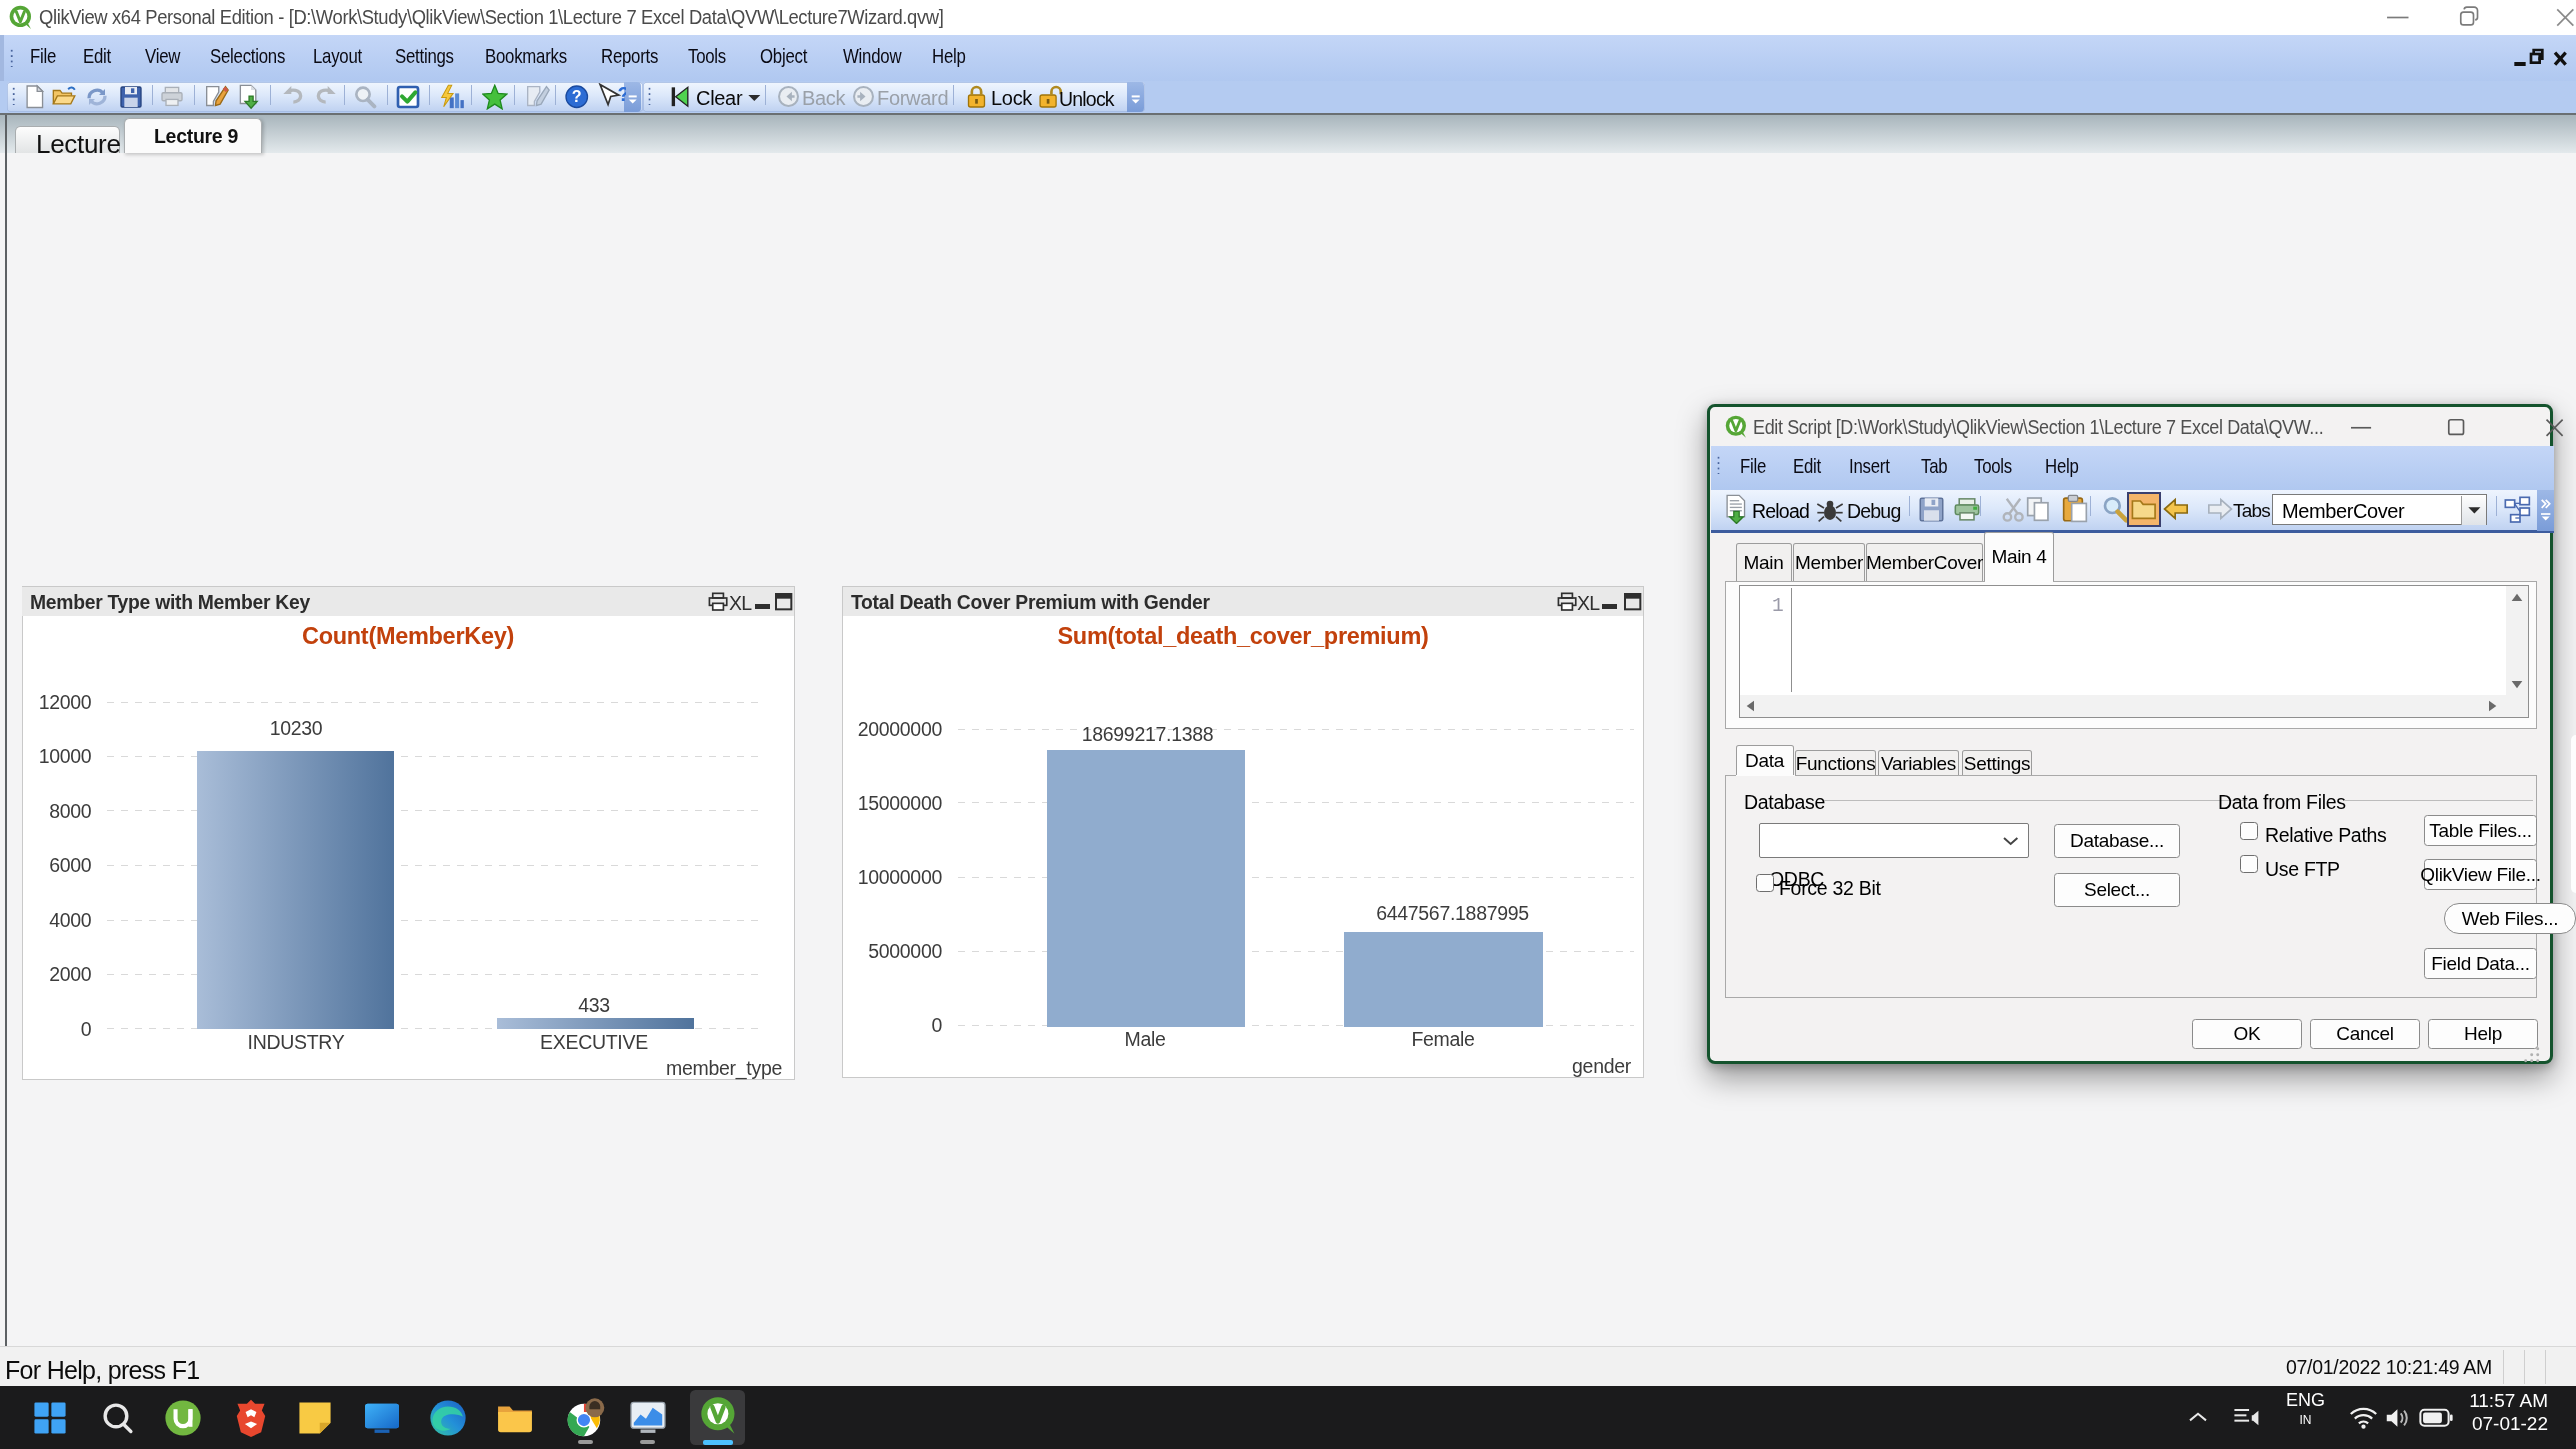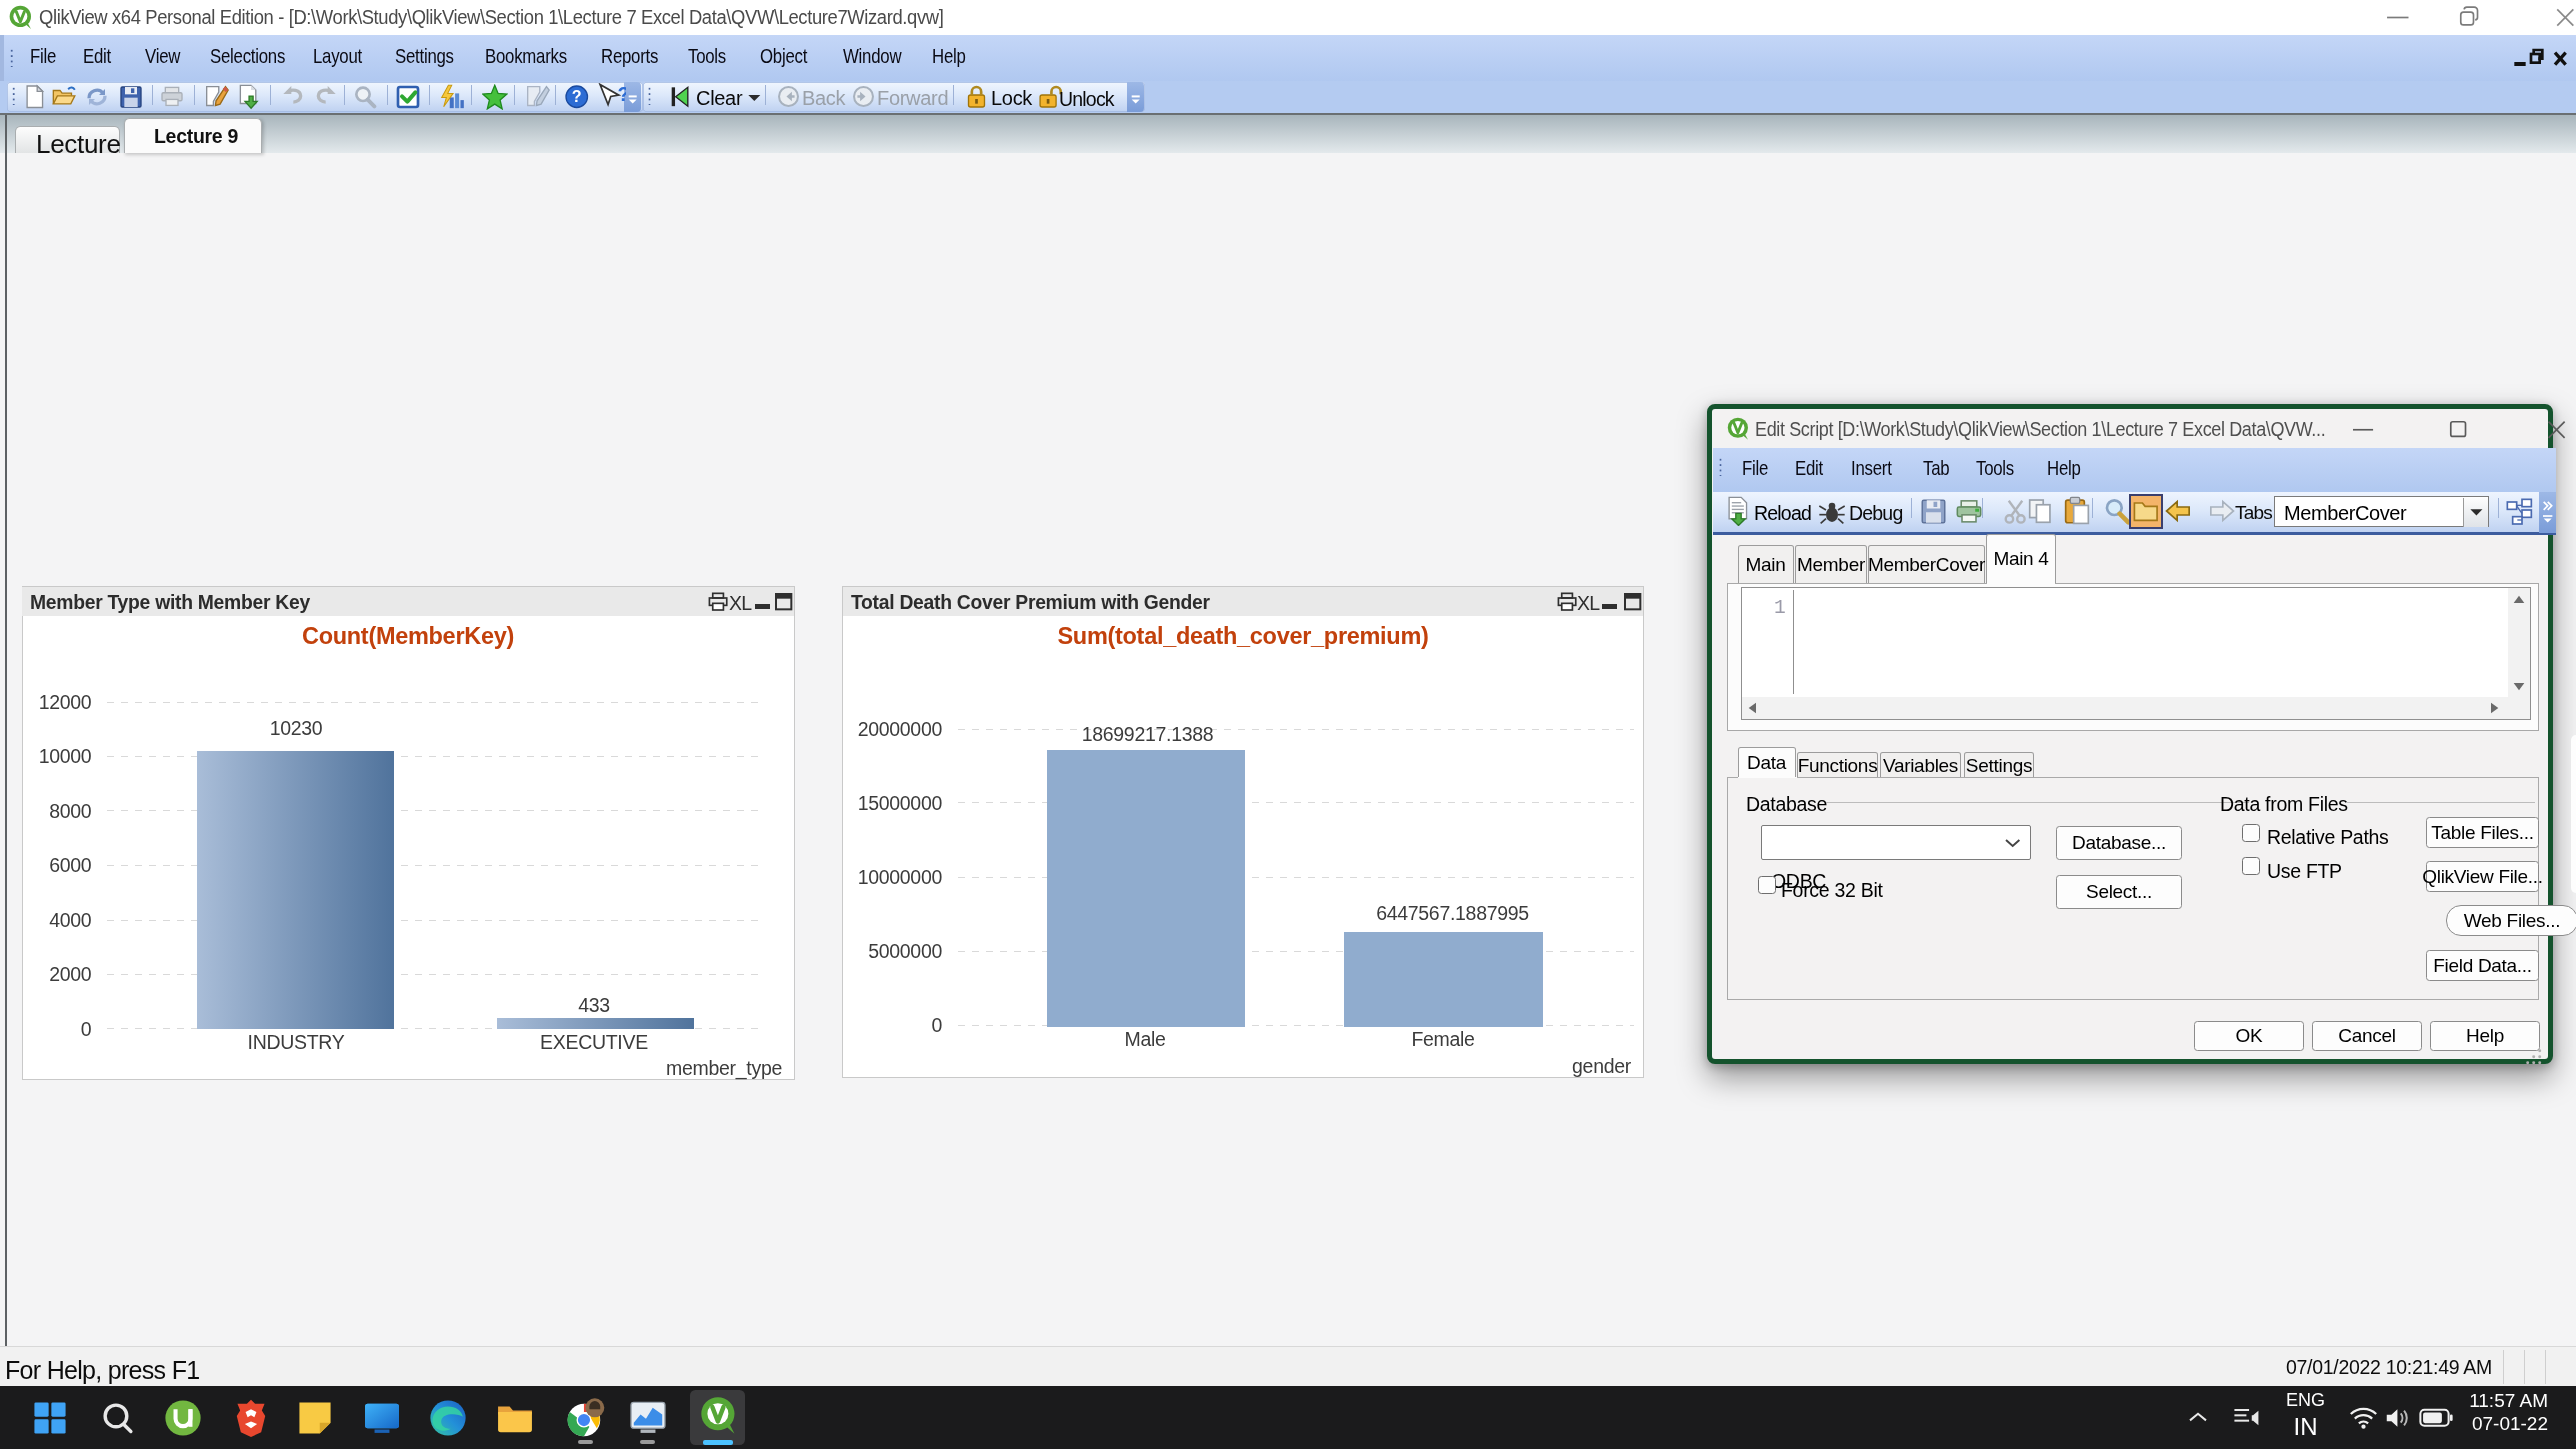--- a/index.html
+++ b/index.html
@@ -29,21 +29,21 @@
 .cwin { position:absolute; background:#ffffff; border:0.7px solid #c9c9c9; }
 .ccap { position:absolute; left:0; top:0; width:100%; height:29px; background:#e9e9e9; }
 .ccap-t { position:absolute; left:8.7px; top:3.4px; font-size:21px; font-weight:bold; color:#2c2c2c; letter-spacing:-0.3px; transform:scaleX(.92); transform-origin:0 0; }
 .ctitle { position:absolute; font-size:23.5px; font-weight:bold; color:#c2410c; letter-spacing:-0.3px; }
 .gline { position:absolute; height:1.3px; background-image:repeating-linear-gradient(90deg,#d9d9d9 0 7.4px,transparent 7.4px 14px); }
 .ylab,.xlab,.vlab { position:absolute; font-size:19.5px; color:#3c3c3c; letter-spacing:-0.3px; }
 .bar1 { position:absolute; background:linear-gradient(90deg,#a9bdd8,#50739c); }
 .bar2 { position:absolute; background:#90acce; }
 .capico { position:absolute; top:5.4px; }
 
-#dlg { left:1707px; top:404px; width:846px; height:660px; background:#f3f2f2; border:5px solid #14532d; border-radius:8px; box-shadow:0 13.4px 30px rgba(0,0,0,.38), 0 2.7px 9.4px rgba(0,0,0,.22); }
+#dlg { left:1707px; top:404px; width:846px; height:660px; background:#f3f2f2; border:3px solid #14532d; border-radius:8px; box-shadow:0 13.4px 30px rgba(0,0,0,.38), 0 2.7px 9.4px rgba(0,0,0,.22); }
 .dbtn { position:absolute; background:#fdfdfd; border:1px solid #8b8b8b; border-radius:3.4px; font-size:19px; white-space:nowrap; color:#000; display:flex; align-items:center; justify-content:center; letter-spacing:-0.3px;}
 .chk { position:absolute; width:18px; height:18px; background:#fdfdfd; border:1.3px solid #6e6e6e; border-radius:3.4px; }
 .dlab { position:absolute; font-size:19.5px; color:#000; letter-spacing:-0.3px; }
 .dtab { position:absolute; border:0.7px solid #9c9c9c; border-bottom:none; background:#f1f0ef; font-size:19px; color:#000; display:flex; align-items:center; justify-content:center; border-radius:2.7px 2.7px 0 0; letter-spacing:-0.3px;}
 .dtab.act { background:#fcfcfc; }
 .gbline { position:absolute; height:1px; background:#bcbcbc; }
 
 #statusbar { left:0; top:1346px; width:2576px; height:40px; background:#f1f1f1; border-top:0.7px solid #d8d8d8; }
 #taskbar { left:0; top:1386px; width:2576px; height:63px; background:#1b1b1c; }
 .tico { position:absolute; top:1397px; width:42px; height:42px; }
@@ -602,21 +602,21 @@
   </svg>
 <svg class="abs" style="left:2233px; top:1406px;" width="29.5" height="24" viewBox="0 0 44 36">
     <g stroke="#e8e8e8" stroke-width="3">
       <line x1="2" y1="6" x2="24" y2="6"></line>
       <line x1="2" y1="14" x2="20" y2="14"></line>
       <line x1="2" y1="22" x2="24" y2="22"></line>
     </g>
     <path d="M30 14 l8 -7 v22 l-8 -7 z M28 14 h3 v8 h-3 z" fill="#e8e8e8"></path>
   </svg>
 <div class="traytx" style="left:2286px; top:1390px; width:39px; text-align:center; font-size:18px;">ENG</div>
-<div class="traytx" style="left:2286px; top:1413px; width:39px; text-align:center; font-size:24px;">IN</div>
+<div class="traytx" style="left:2286px; top:1413px; width:39px; text-align:center; font-size:12px;">IN</div>
 <svg class="abs" style="left:2348px; top:1406px;" width="31" height="24" viewBox="0 0 46 36">
     <g fill="none" stroke="#f0f0f0" stroke-width="3.4">
       <path d="M4 12 a27 27 0 0 1 38 0"></path>
       <path d="M10 19 a19 19 0 0 1 26 0"></path>
       <path d="M16 26 a11 11 0 0 1 14 0"></path>
     </g>
     <circle cx="23" cy="31" r="3.2" fill="#f0f0f0"></circle>
   </svg>
 <svg class="abs" style="left:2384px; top:1406px;" width="29.5" height="24" viewBox="0 0 44 36">
     <path d="M4 13 h7 l9 -8 v26 l-9 -8 h-7 z" fill="#f0f0f0"></path>

